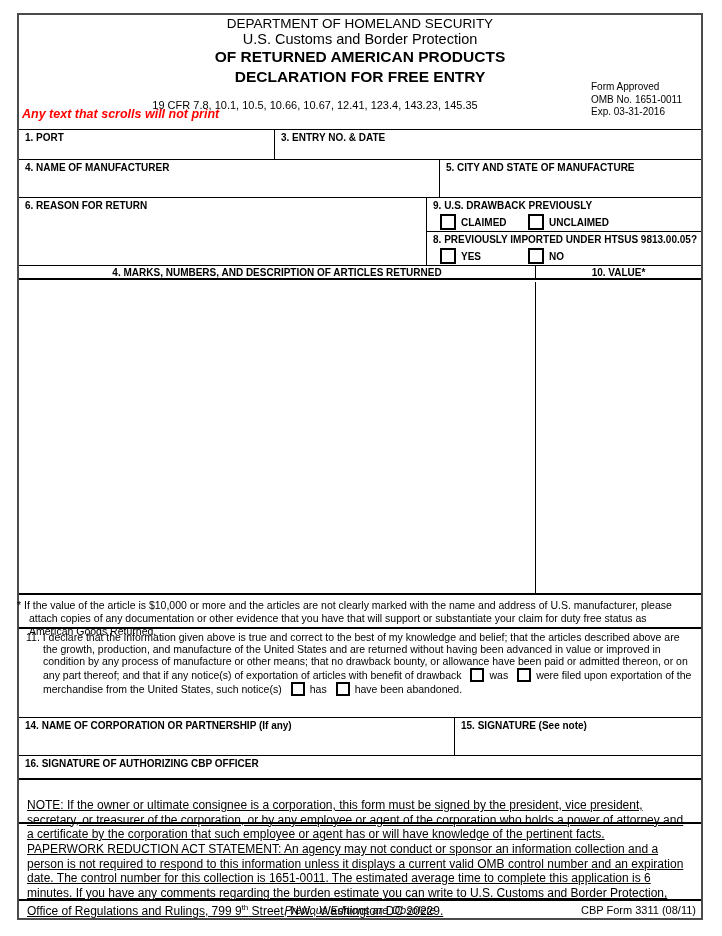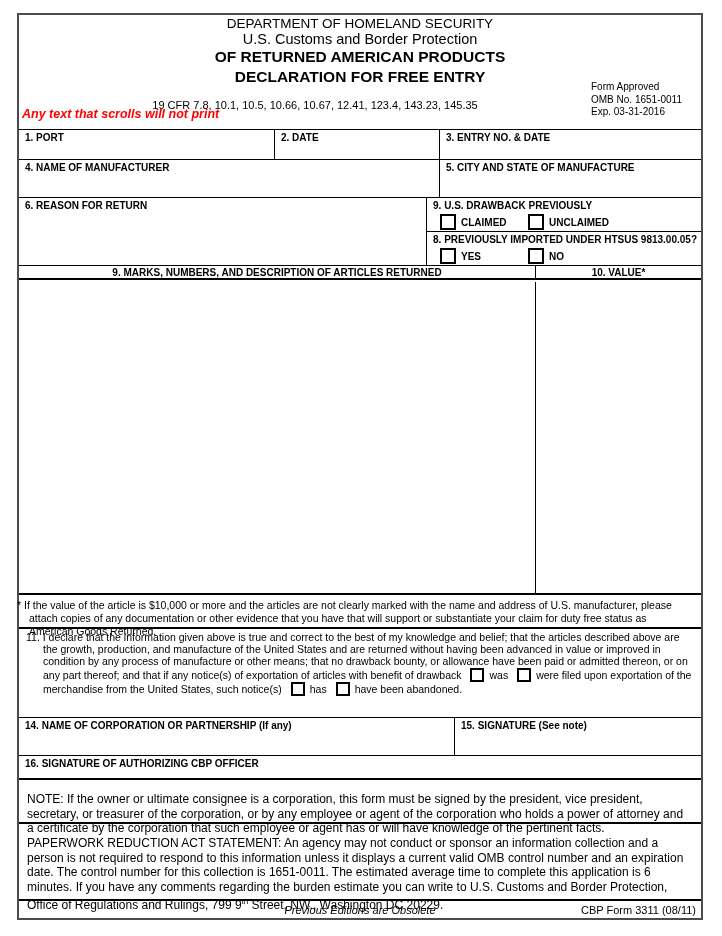--- a/index.html
+++ b/index.html
@@ -22,21 +22,21 @@
   
   .cbrow{display:flex;align-items:center;padding-left:13px;margin-top:3px;}
   .opt{display:flex;align-items:center;}
   .opt1{width:88px;}
   .cb{display:inline-block;width:12px;height:12px;border:2px solid #000;background:#fff;box-sizing:content-box;margin-right:5px;flex:none;}
   .optlbl{font-size:10px;font-weight:bold;white-space:nowrap;}
   .cbi{display:inline-block;width:10px;height:10px;border:2px solid #000;background:#fff;vertical-align:-3px;margin:0 5px 0 9px;}
   
   .fn{font-size:10.5px;line-height:13px;padding:4px 8px 0 10px;text-indent:-12px;}
   .decl{font-size:10.5px;line-height:11.9px;padding:3px 6px 0 24px;text-indent:-17px;}
-  .big{font-size:12px;line-height:14.7px;padding:12px 8px 0 8px;}
+  .big{font-size:12px;line-height:14.7px;padding:18px 8px 0 8px;text-decoration:underline;}
   .stack{display:flex;flex-direction:column;}
   .sub{position:relative;box-sizing:border-box;}
   .sub.bb{border-bottom:1px solid #000;}
   .bt2{border-top-width:2px;}
   
   .foot{position:absolute;left:0;right:0;top:884px;height:19px;border-top:2px solid #000;}
   .foot-center{position:absolute;left:0;right:0;top:3px;text-align:center;font-size:11px;font-style:italic;}
   .foot-right{position:absolute;right:5px;top:3px;font-size:11px;font-weight:normal;}
   sup{font-size:8px;}
 </style>
@@ -57,23 +57,20 @@
       <div>Form Approved</div>
       <div>OMB No. 1651-0011</div>
       <div>Exp. 03-31-2016</div>
     </div>
     <div class="warn" style="color:#FF0000;text-align:center;">Any text that scrolls will not print</div>
   </div>
 
   <div class="r" style="top:114px;height:30px;">
     <div class="cell" style="width:255px;">
       <span class="lbl">1. PORT</span>
-    </div>
-    <div class="cell bl" style="width:165px;">
-      <span class="lbl">2. DATE</span>
     </div>
     <div class="cell bl" style="flex:1;">
       <span class="lbl">3. ENTRY NO. &amp; DATE</span>
     </div>
   </div>
 
   <div class="r" style="top:144px;height:38px;">
     <div class="cell" style="width:420px;">
       <span class="lbl">4. NAME OF MANUFACTURER</span>
     </div>
@@ -111,21 +108,21 @@
             <span class="cb"></span>
             <span class="optlbl">NO</span>
           </span>
         </div>
       </div>
     </div>
   </div>
 
   <div class="r" style="top:250px;height:15px;border-bottom:2px solid #000;">
     <div class="cell" style="width:516px;">
-      <span class="lblc">9. MARKS, NUMBERS, AND DESCRIPTION OF ARTICLES RETURNED</span>
+      <span class="lblc">4. MARKS, NUMBERS, AND DESCRIPTION OF ARTICLES RETURNED</span>
     </div>
     <div class="cell bl" style="flex:1;">
       <span class="lblc">10. VALUE*</span>
     </div>
   </div>
 
   <div class="r" style="top:267px;height:311px;border-top:none;">
     <div class="cell" style="width:516px;"></div>
     <div class="cell bl" style="flex:1;"></div>
   </div>

